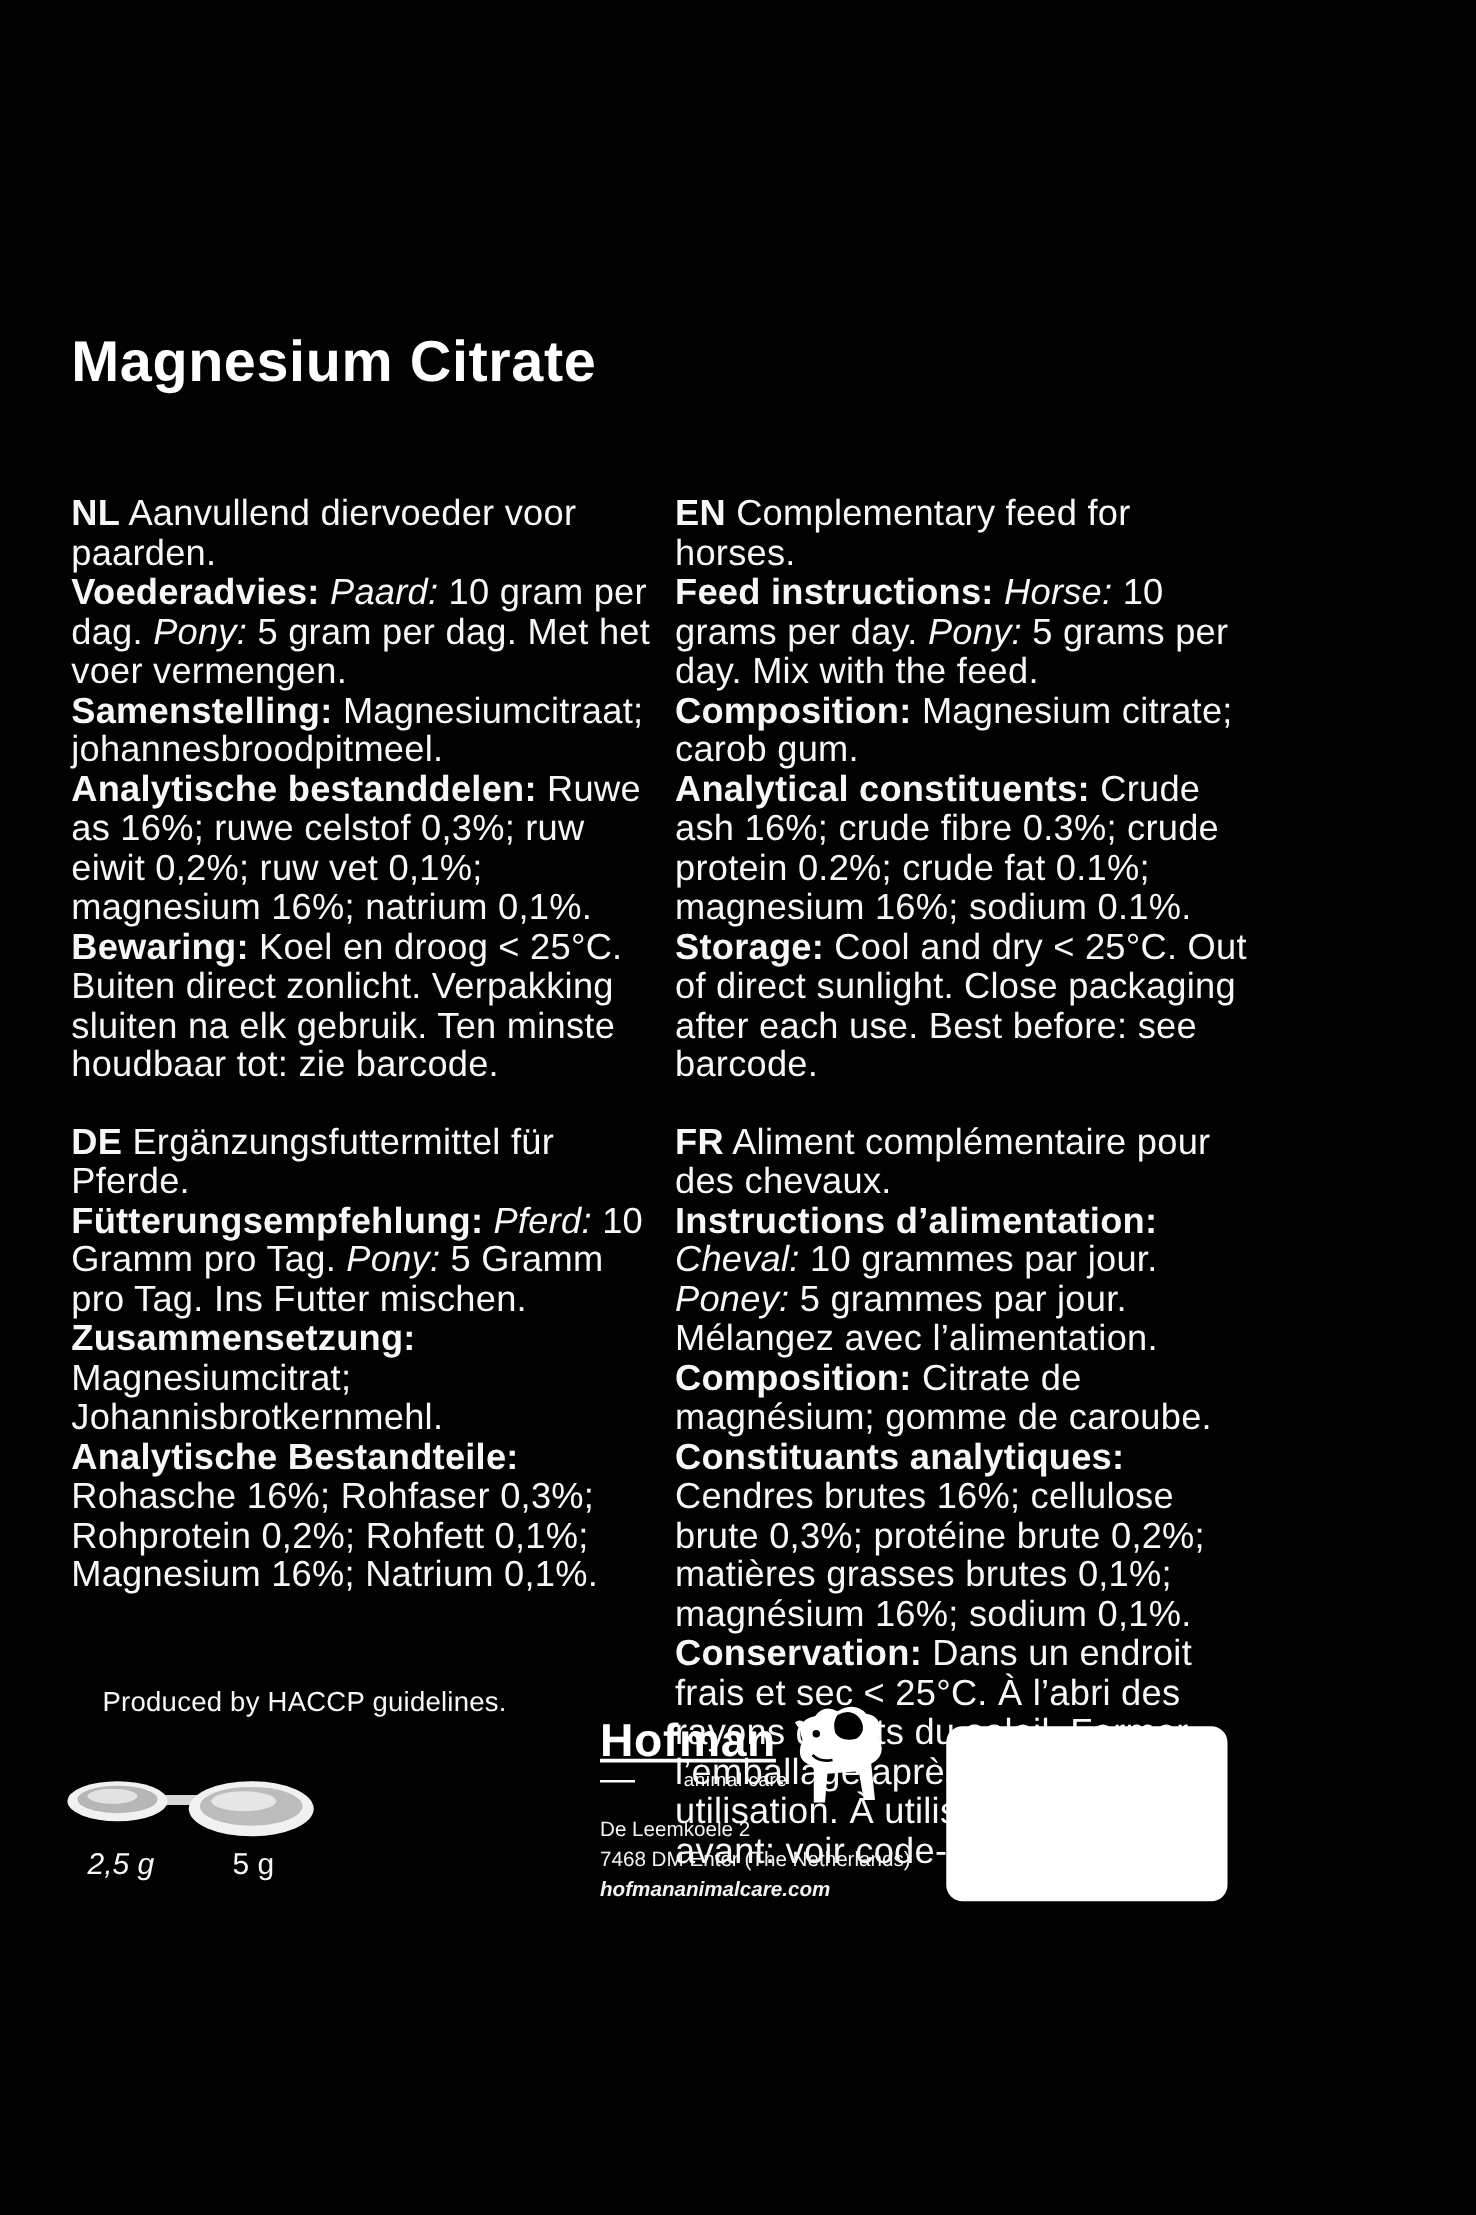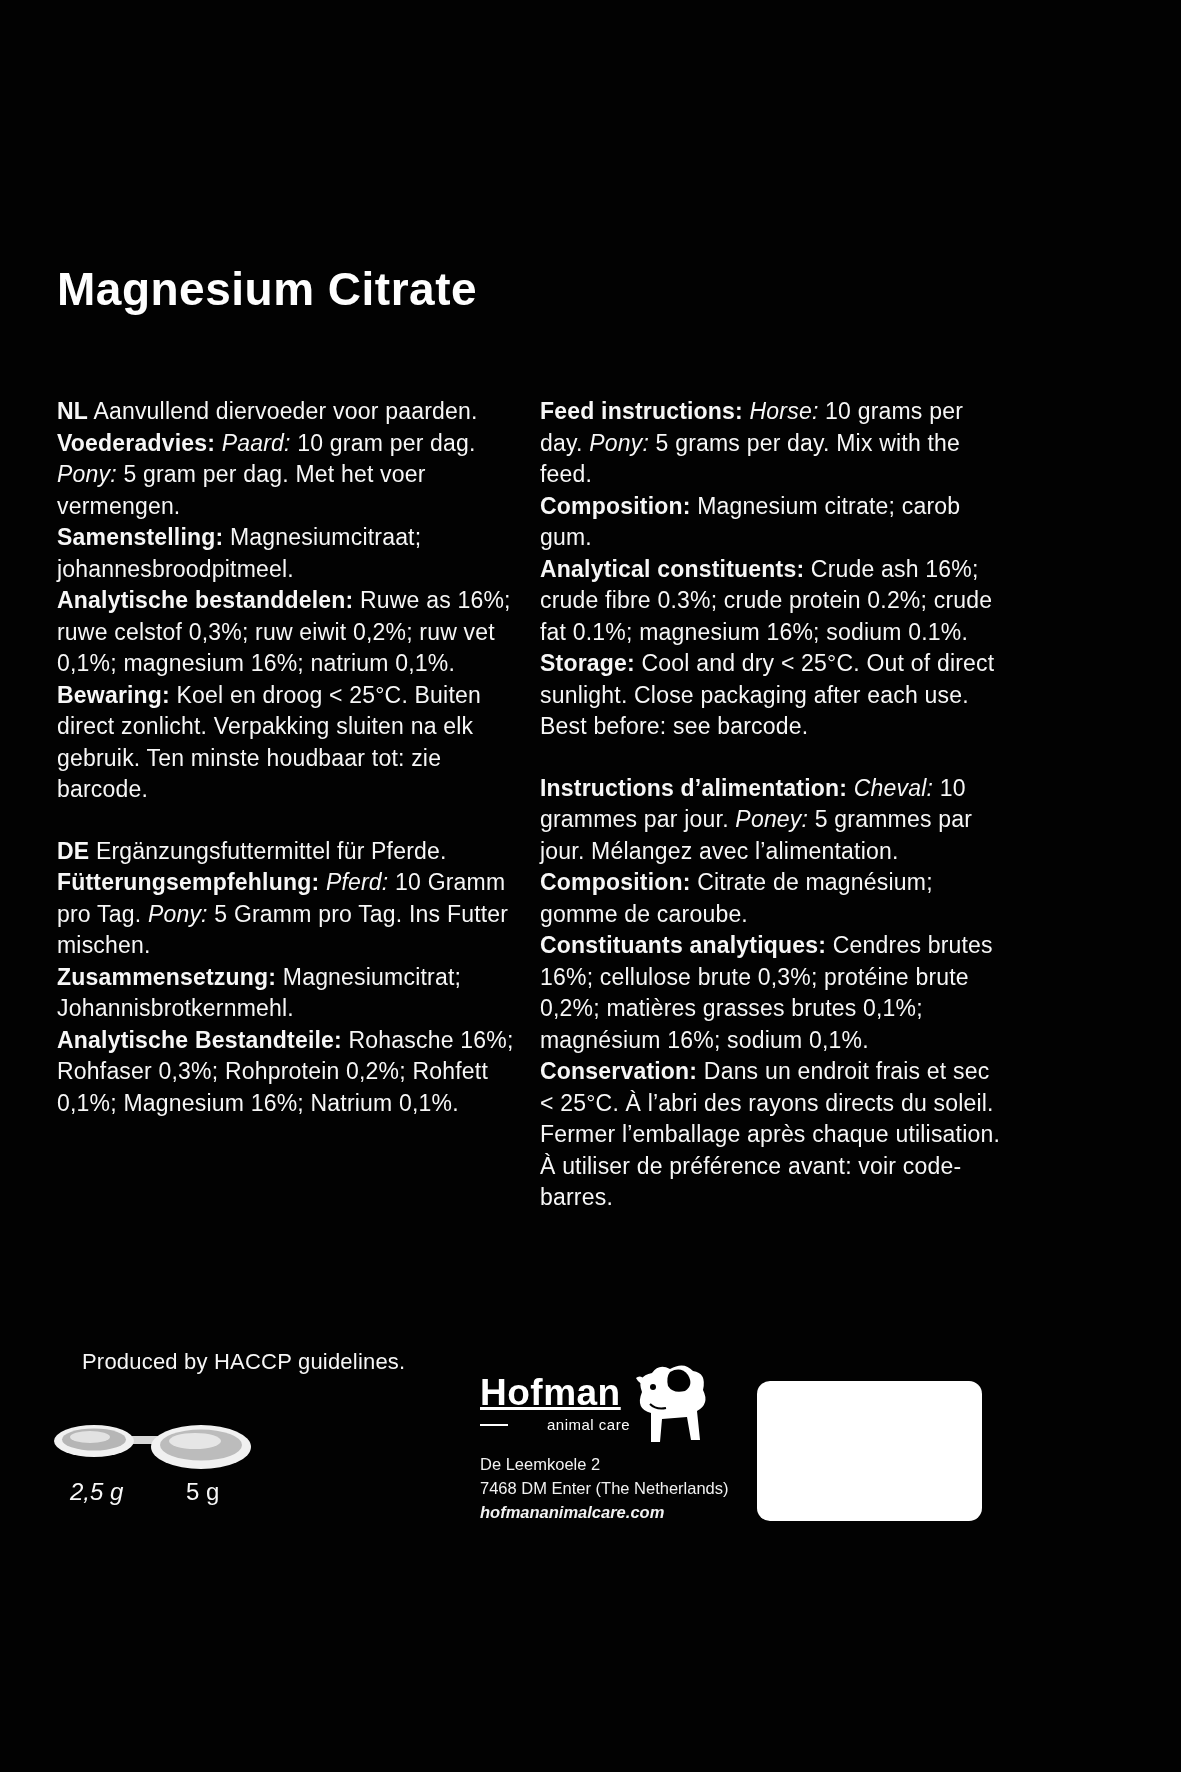--- a/index.html
+++ b/index.html
@@ -18,21 +18,21 @@
   }
   .columns{
     position:absolute;left:57px;top:396px;
     display:flex;gap:18px;width:948px;
   }
   .col{width:465px;}
   .lang-block{margin:0 0 0 0;}
   .lang-block + .lang-block{margin-top:30px;}
   .para{
     margin:0;
-    font-size:23px;line-height:31.5px;letter-spacing:.2px;
+    font-size:29px;line-height:31.5px;letter-spacing:.2px;
     color:#f7f7f7;
   }
   .para .b{font-weight:bold;}
   .para .i{font-style:italic;}
   .haccp{
     position:absolute;left:57px;top:1349px;
     font-size:22px;letter-spacing:.2px;color:#f7f7f7;margin-left:25px;
   }
   .scoops-svg{position:absolute;left:46px;top:1406px;}
   .scoop-label-small{
@@ -75,26 +75,28 @@
         </div>
         <div class="lang-block">
           <p class="para"><span class="b">DE</span><span> Ergänzungsfuttermittel für Pferde.</span></p>
           <p class="para"><span class="b">Fütterungsempfehlung:</span><span> </span><span class="i">Pferd:</span><span> 10 Gramm pro Tag. </span><span class="i">Pony:</span><span> 5 Gramm pro Tag. Ins Futter mischen.</span></p>
           <p class="para"><span class="b">Zusammensetzung:</span><span> Magnesiumcitrat; Johannisbrotkernmehl.</span></p>
           <p class="para"><span class="b">Analytische Bestandteile:</span><span> Rohasche 16%; Rohfaser 0,3%; Rohprotein 0,2%; Rohfett 0,1%; Magnesium 16%; Natrium 0,1%.</span></p>
         </div>
       </div>
     <div class="col" id="col-right">
         <div class="lang-block">
+          <p class="para"><span class="b">EN</span><span> Complementary feed for horses.</span></p>
           <p class="para"><span class="b">Feed instructions:</span><span> </span><span class="i">Horse:</span><span> 10 grams per day. </span><span class="i">Pony:</span><span> 5 grams per day. Mix with the feed.</span></p>
           <p class="para"><span class="b">Composition:</span><span> Magnesium citrate; carob gum.</span></p>
           <p class="para"><span class="b">Analytical constituents:</span><span> Crude ash 16%; crude fibre 0.3%; crude protein 0.2%; crude fat 0.1%; magnesium 16%; sodium 0.1%.</span></p>
           <p class="para"><span class="b">Storage:</span><span> Cool and dry &lt; 25°C. Out of direct sunlight. Close packaging after each use. Best before: see barcode.</span></p>
         </div>
         <div class="lang-block">
+          <p class="para"><span class="b">FR</span><span> Aliment complémentaire pour des chevaux.</span></p>
           <p class="para"><span class="b">Instructions d’alimentation:</span><span> </span><span class="i">Cheval:</span><span> 10 grammes par jour. </span><span class="i">Poney:</span><span> 5 grammes par jour. Mélangez avec l’alimentation.</span></p>
           <p class="para"><span class="b">Composition:</span><span> Citrate de magnésium; gomme de caroube.</span></p>
           <p class="para"><span class="b">Constituants analytiques:</span><span> Cendres brutes 16%; cellulose brute 0,3%; protéine brute 0,2%; matières grasses brutes 0,1%; magnésium 16%; sodium 0,1%.</span></p>
           <p class="para"><span class="b">Conservation:</span><span> Dans un endroit frais et sec &lt; 25°C. À l’abri des rayons directs du soleil. Fermer l’emballage après chaque utilisation. À utiliser de préférence avant: voir code-barres.</span></p>
         </div>
       </div>
   </div>
 
   <div class="haccp">Produced by HACCP guidelines.</div>
 

